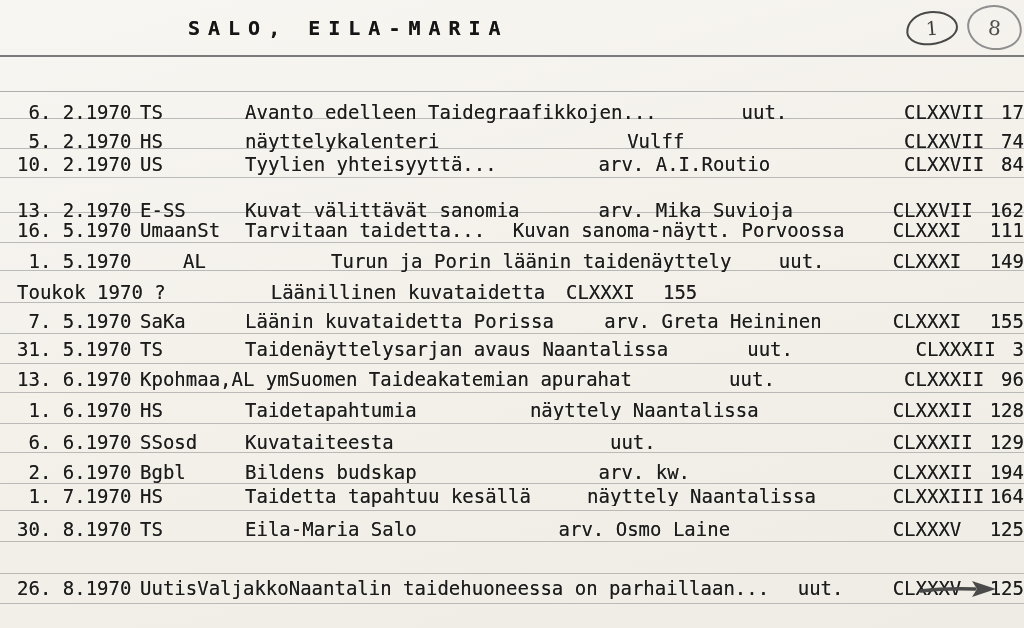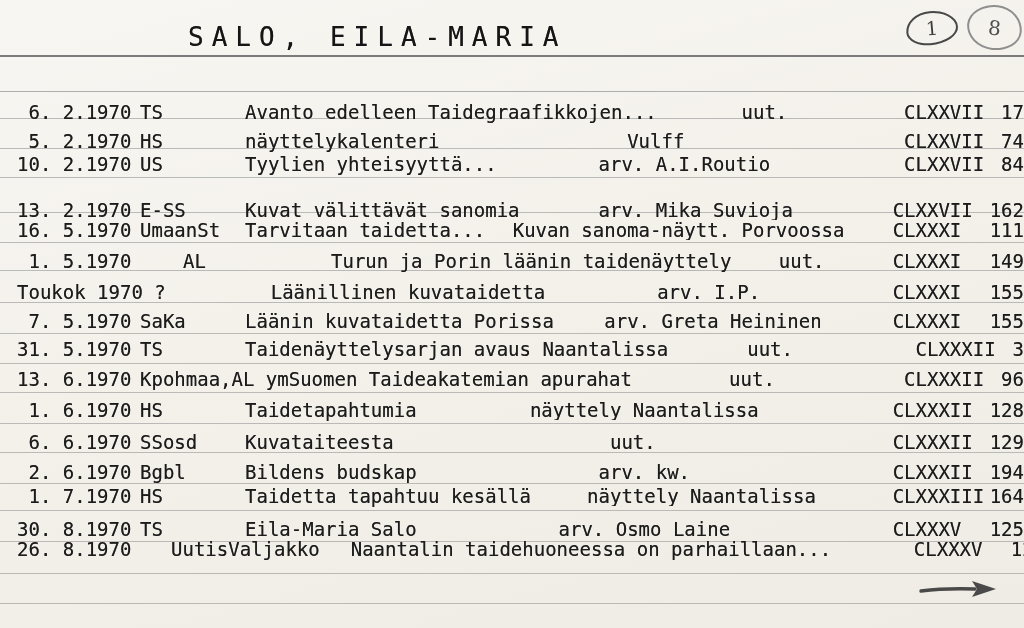--- a/index.html
+++ b/index.html
@@ -6,23 +6,23 @@
   .page{
     position:relative;
     width:1024px;height:628px;
     margin:0 auto;
     background:linear-gradient(165deg,#f8f6f2 0%,#f4f1eb 45%,#efece5 100%);
     overflow:hidden;
     font-family:"DejaVu Sans Mono", monospace;
     color:#1b1b1b;
   }
   .header{
-    position:absolute;top:22px;left:188px;
-    font-size:26px;letter-spacing:8px;white-space:pre;
-    color:#151515;text-shadow:0 0 .5px rgba(25,25,25,.65);
+    position:absolute;top:16px;left:188px;
+    font-size:20px;letter-spacing:8px;white-space:pre;
+    color:#151515;text-shadow:0 0 .5px rgba(25,25,25,.65);font-weight:bold;
   }
   .rule{position:absolute;left:0;right:0;pointer-events:none;}
   .row{
     position:absolute;left:0;width:100%;
     display:flex;align-items:flex-start;
     font-size:19px;line-height:20px;
     padding-left:17px;box-sizing:border-box;
     white-space:pre;
     text-shadow:0 0 .5px rgba(25,25,25,.6);
   }
@@ -146,21 +146,20 @@
     <span class="c-note">uut.</span>
     <span class="c-ref">
       <span class="c-roman">CLXXXI</span>
       <span class="c-page">149</span>
     </span>
   </div>
       <div class="row" style="top: 282px;">
     <span class="c-date">Toukok 1970 ?</span>
     <span class="c-src"></span>
     <span class="c-title">Läänillinen kuvataidetta</span>
-    <span class="c-note">arv. I.P.</span>
     <span class="c-ref">
       <span class="c-roman">CLXXXI</span>
       <span class="c-page">155</span>
     </span>
   </div>
       <div class="row" style="top: 311px;">
     <span class="c-date"> 7. 5.1970</span>
     <span class="c-src">SaKa</span>
     <span class="c-title">Läänin kuvataidetta Porissa</span>
     <span class="c-note">arv. Greta Heininen</span>
@@ -232,21 +231,21 @@
       <div class="row" style="top: 519px;">
     <span class="c-date">30. 8.1970</span>
     <span class="c-src">TS</span>
     <span class="c-title">Eila-Maria Salo</span>
     <span class="c-note">arv. Osmo Laine</span>
     <span class="c-ref">
       <span class="c-roman">CLXXXV</span>
       <span class="c-page">125</span>
     </span>
   </div>
-      <div class="row" style="top: 539px; gap: 31px;">
+      <div class="row" style="top: 578px;">
     <span class="c-date">26. 8.1970</span>
     <span class="c-src">UutisValjakko</span>
     <span class="c-title">Naantalin taidehuoneessa on parhaillaan...</span>
     <span class="c-note">uut.</span>
     <span class="c-ref">
       <span class="c-roman">CLXXXV</span>
       <span class="c-page">125</span>
     </span>
   </div>
     </div>

